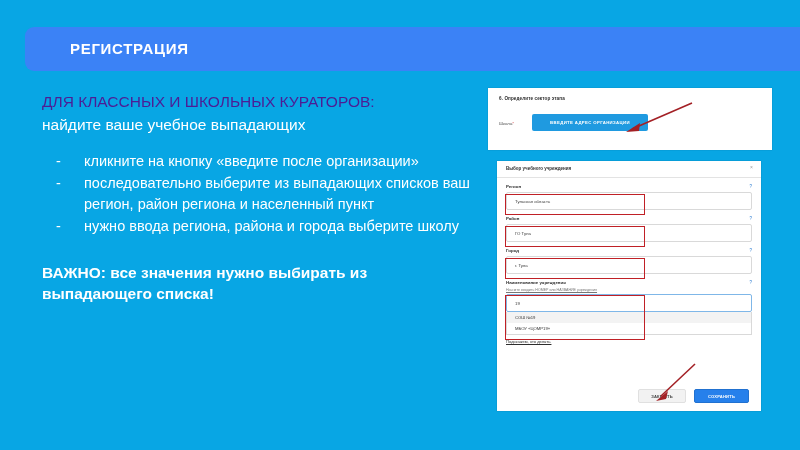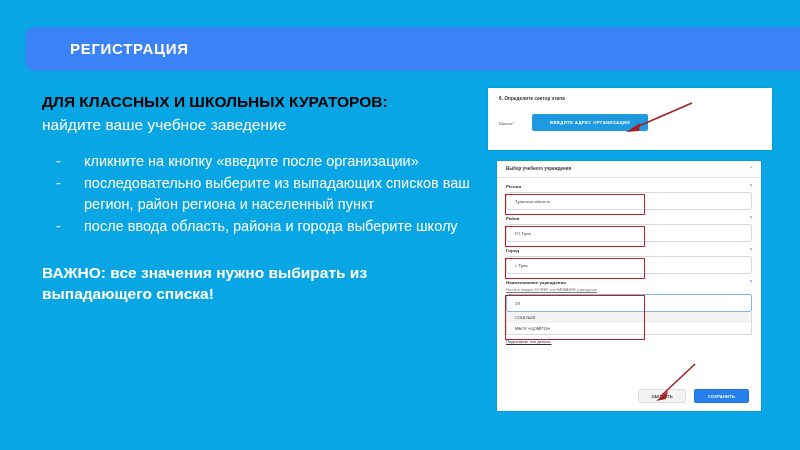--- a/index.html
+++ b/index.html
@@ -44,22 +44,22 @@
 
   
   .left-col {
     position: absolute;
     left: 42px;
     top: 92px;
     width: 430px;
   }
   .lead-bold {
     font-size: 15.5px;
-    font-weight: bold;
-    color: #000000;
+    font-weight: normal;
+    color: #4c1d95;
     line-height: 1.28;
   }
   .lead-sub {
     font-size: 15.5px;
     font-weight: normal;
     color: #ffffff;
     line-height: 1.35;
     margin-top: 3px;
   }
 
@@ -311,34 +311,34 @@
 <body>
 
 <div class="slide">
 
   <div class="banner">
     <div class="banner-title">РЕГИСТРАЦИЯ</div>
   </div>
 
   <div class="left-col">
     <div class="lead-bold">ДЛЯ КЛАССНЫХ И ШКОЛЬНЫХ КУРАТОРОВ:</div>
-    <div class="lead-sub">найдите ваше учебное заведение</div>
+    <div class="lead-sub">найдите ваше учебное выпадающих</div>
 
     <div class="bullets">
       <div class="bullet">
         <span class="dash">-</span>
         <span class="btext">кликните на кнопку «введите после организации»</span>
       </div>
       <div class="bullet">
         <span class="dash">-</span>
         <span class="btext">последовательно выберите из выпадающих списков ваш регион, район региона и населенный пункт</span>
       </div>
       <div class="bullet">
         <span class="dash">-</span>
-        <span class="btext">после ввода область, района и города выберите школу</span>
+        <span class="btext">нужно ввода региона, района и города выберите школу</span>
       </div>
     </div>
 
     <div class="important">ВАЖНО: все значения нужно выбирать из выпадающего списка!</div>
   </div>
 
   <div class="shot-top">
     <div class="q-label">6. Определите сектор этапа</div>
     <div class="field-label">
       <span>Школа</span><span class="req">*</span>

